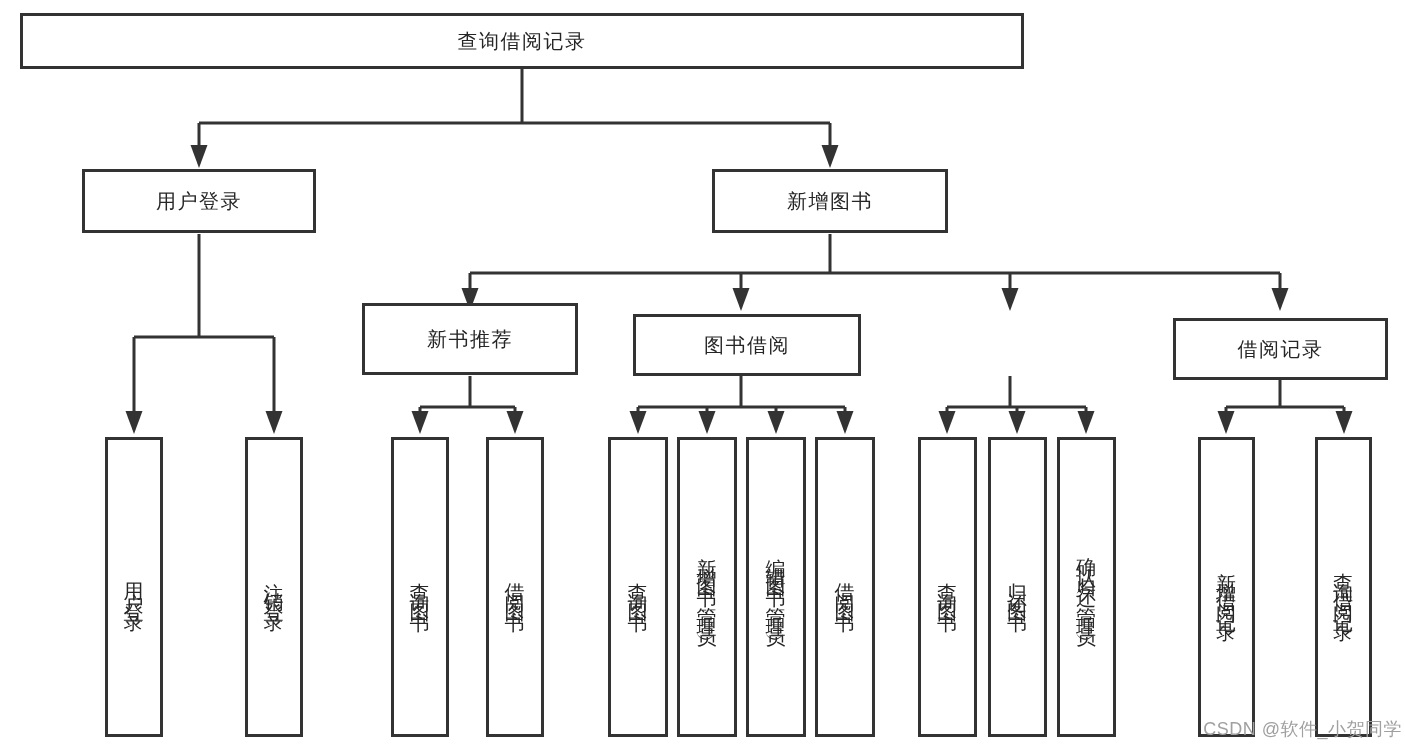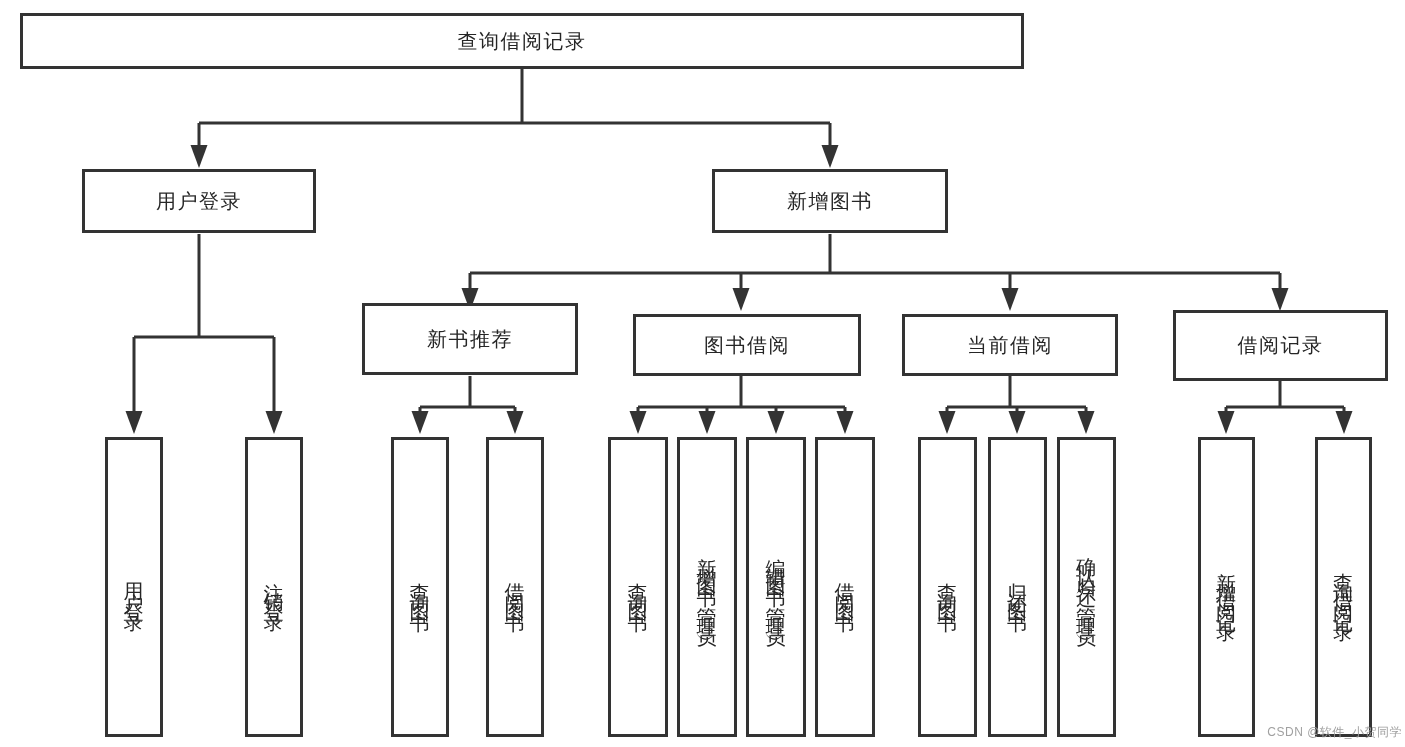--- a/index.html
+++ b/index.html
@@ -46,21 +46,21 @@
     font-size:20px;
     line-height:1;
     letter-spacing:10px;
     color:var(--text);
     white-space:nowrap;
   }
   .watermark{
     position:absolute;
     right:3px;
     bottom:6px;
-    font-size:12px;
+    font-size:18px;
     letter-spacing:0.5px;
     color:var(--watermark);
     white-space:nowrap;
   }
 </style>
 </head>
 <body>
 
 <div class="stage">
 
@@ -110,24 +110,21 @@
   <div class="box" style="left:712px;top:169px;width:236px;height:64px">
     <span class="h">新增图书</span>
   </div>
 
   <div class="box" style="left:362px;top:303px;width:216px;height:72px">
     <span class="h">新书推荐</span>
   </div>
   <div class="box" style="left:633px;top:314px;width:228px;height:62px">
     <span class="h">图书借阅</span>
   </div>
-  <div class="box" style="left:902px;top:314px;width:216px;height:62px">
-    <span class="h">当前借阅</span>
-  </div>
-  <div class="box" style="left:1173px;top:310px;width:215px;height:71px">
+  <div class="box" style="left:1173px;top:318px;width:215px;height:62px">
     <span class="h">借阅记录</span>
   </div>
 
   <div class="box" style="left:105px;top:437px;width:58px;height:300px">
     <span class="v">用户登录</span>
   </div>
   <div class="box" style="left:245px;top:437px;width:58px;height:300px">
     <span class="v">注销登录</span>
   </div>
 

